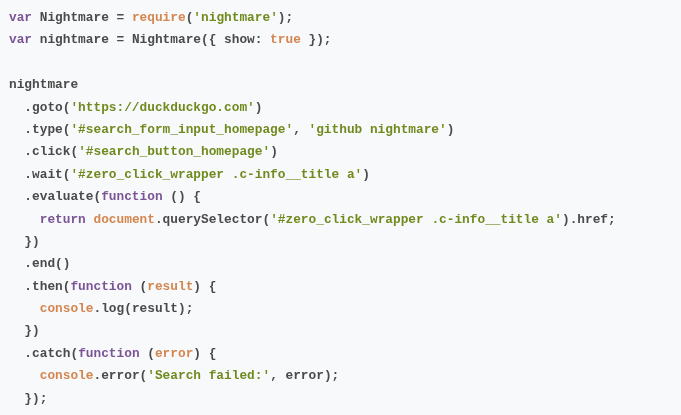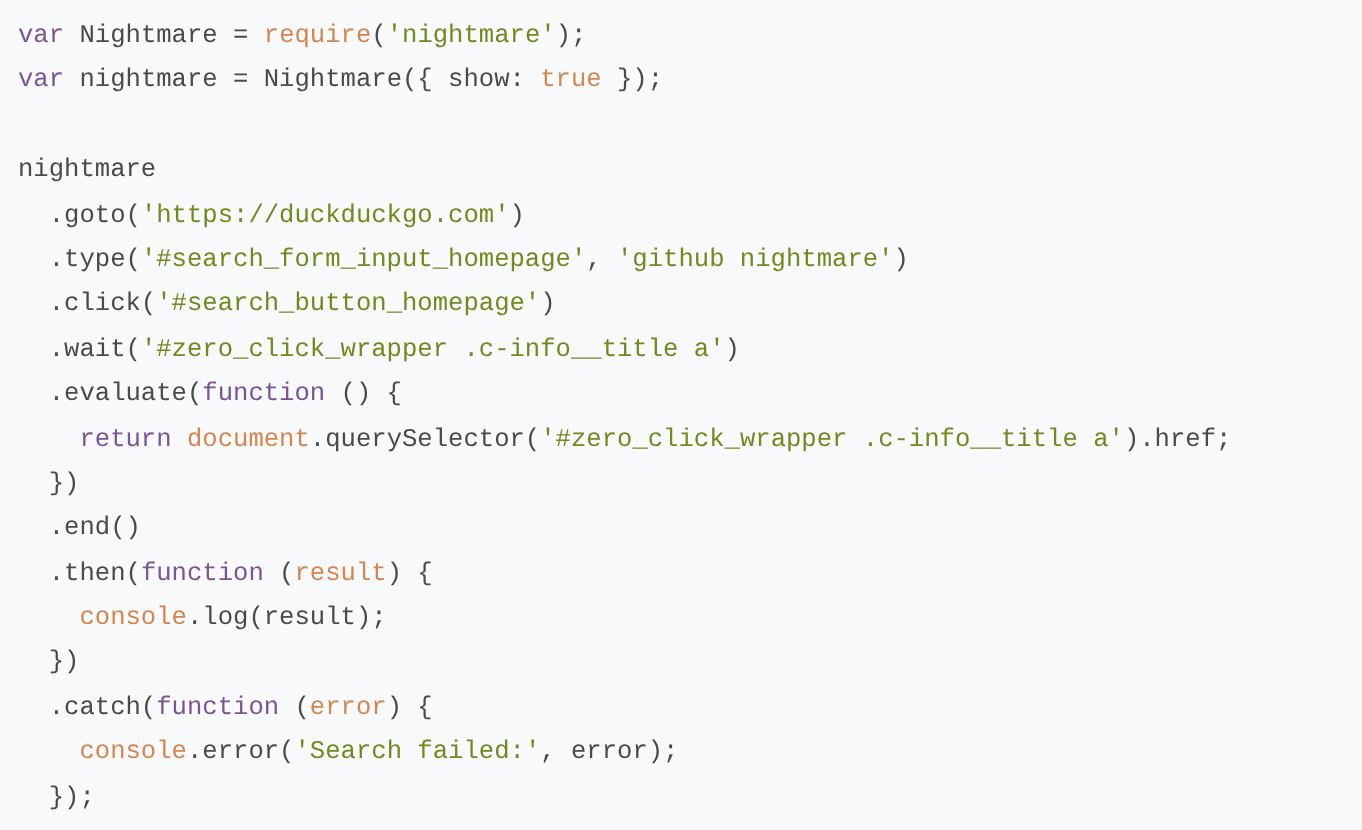--- a/index.html
+++ b/index.html
@@ -13,20 +13,21 @@
     .code-block {
       position: absolute;
       left: 9px;
       top: 7px;
       margin: 0;
       font-family: "Liberation Mono", "DejaVu Sans Mono", monospace;
       font-size: 12.8px;
       line-height: 22.4px;
       color: #4a4a4a;
       white-space: pre;
+      font-weight: bold;
     }
     .line { display: block; height: 22.4px; }
     .kw { color: #7b5496; }
     .fn { color: #d4864f; }
     .str { color: #708a1e; }
     .plain { color: #4a4a4a; }
   </style>
 </head>
 <body>
 

